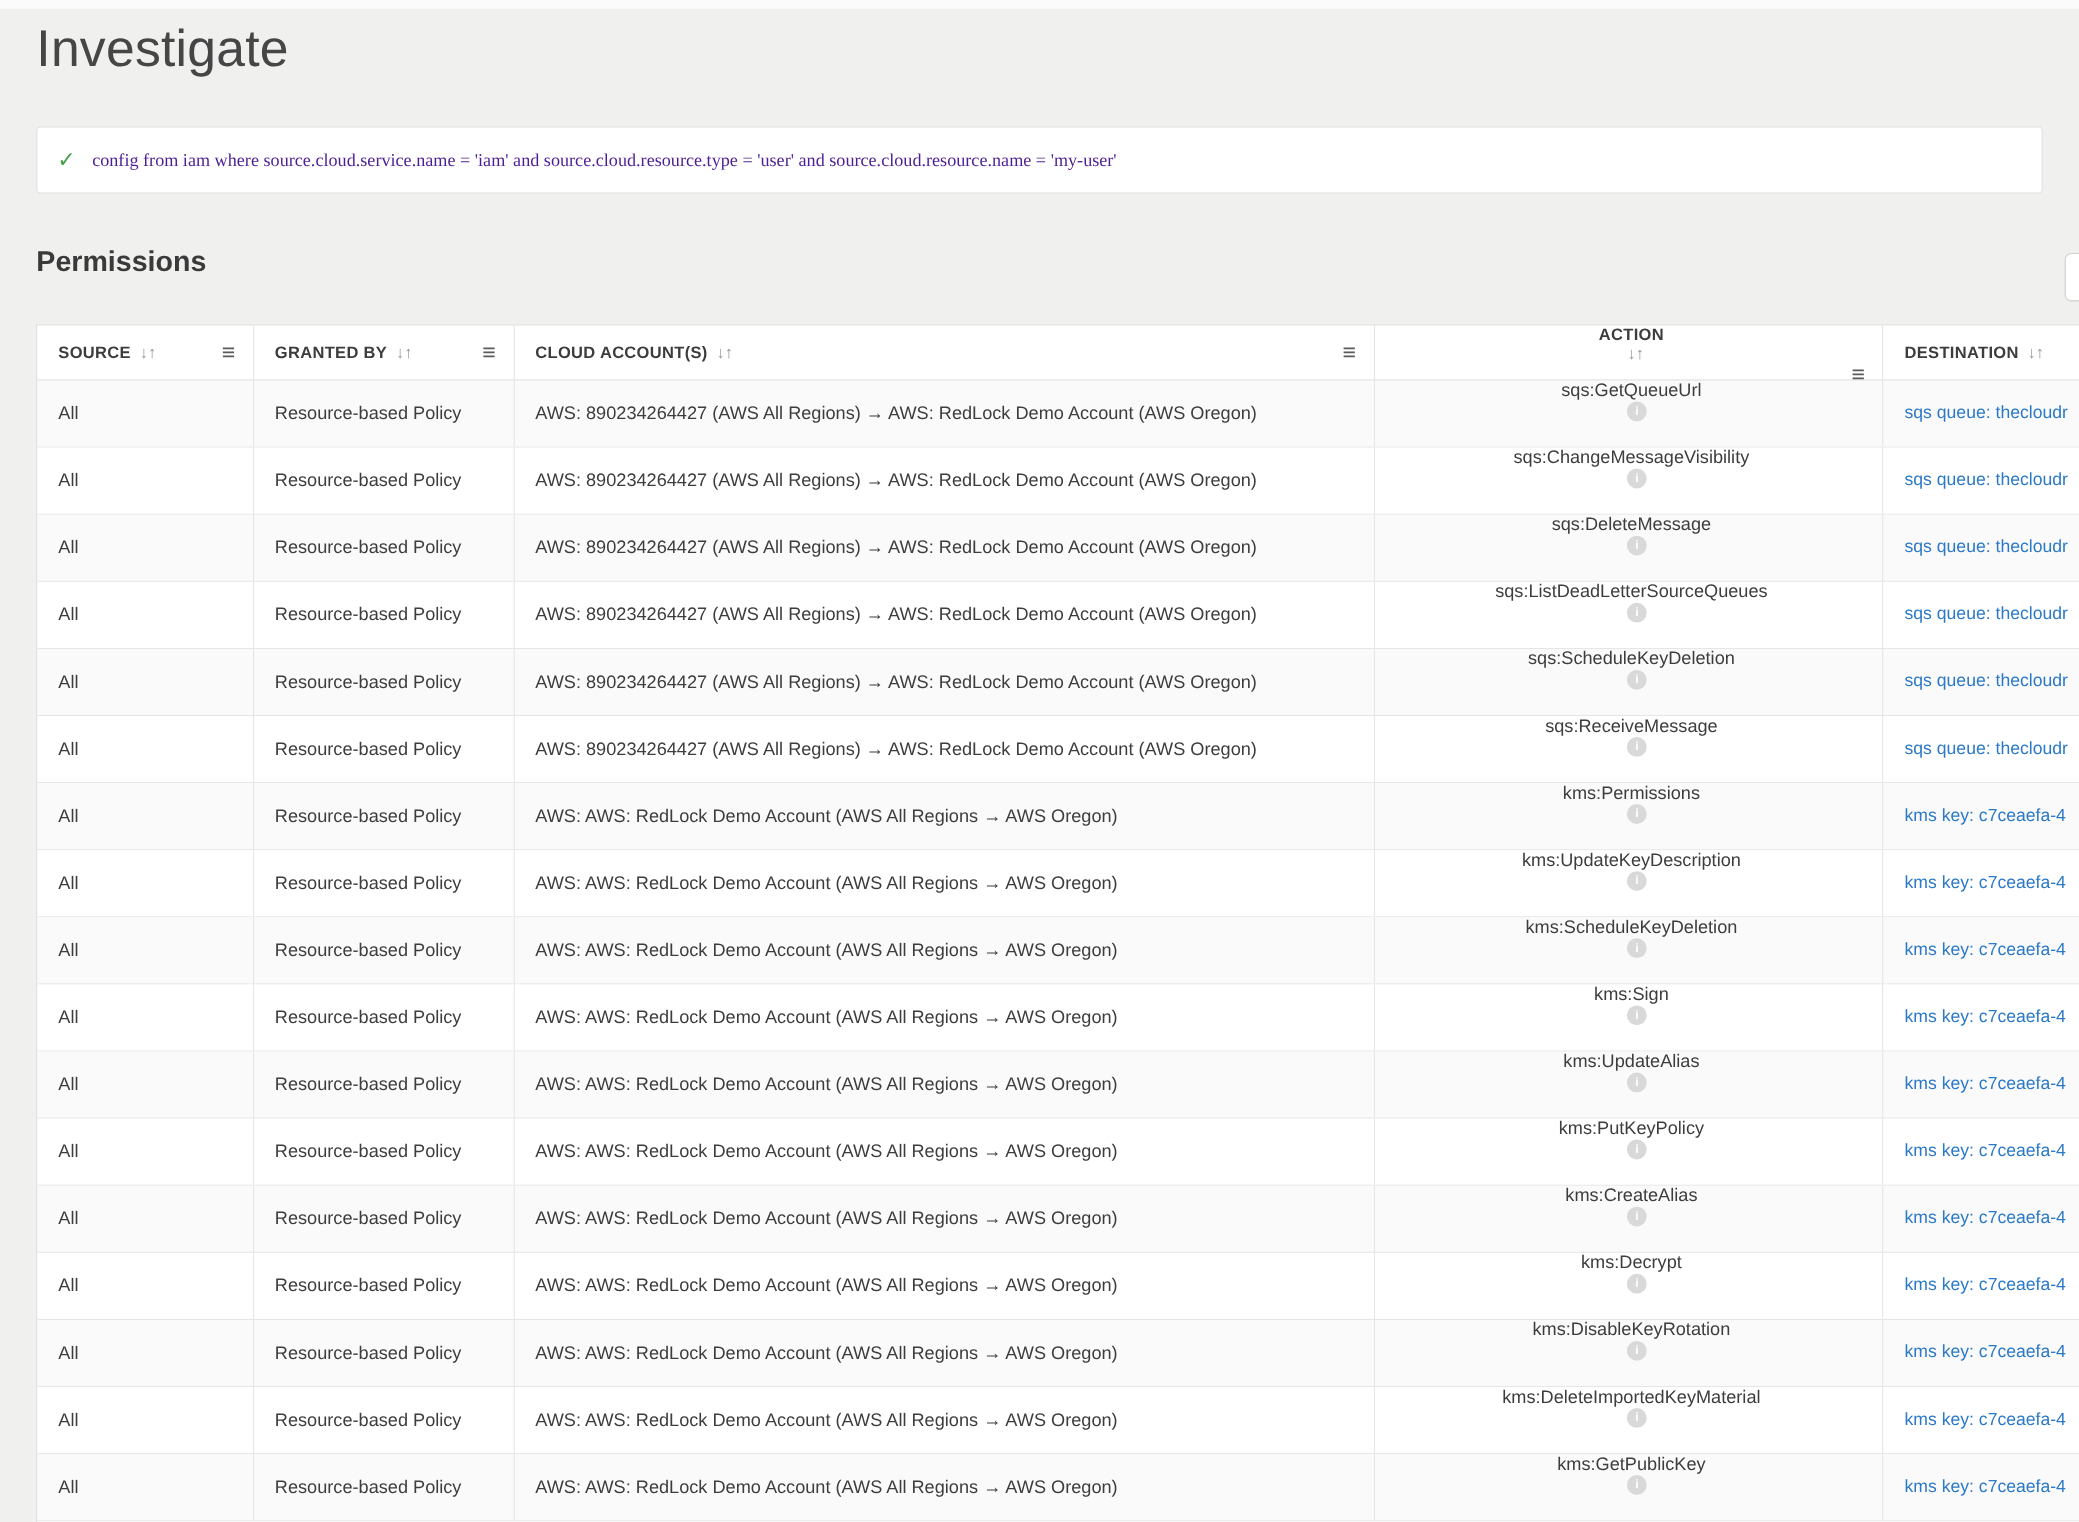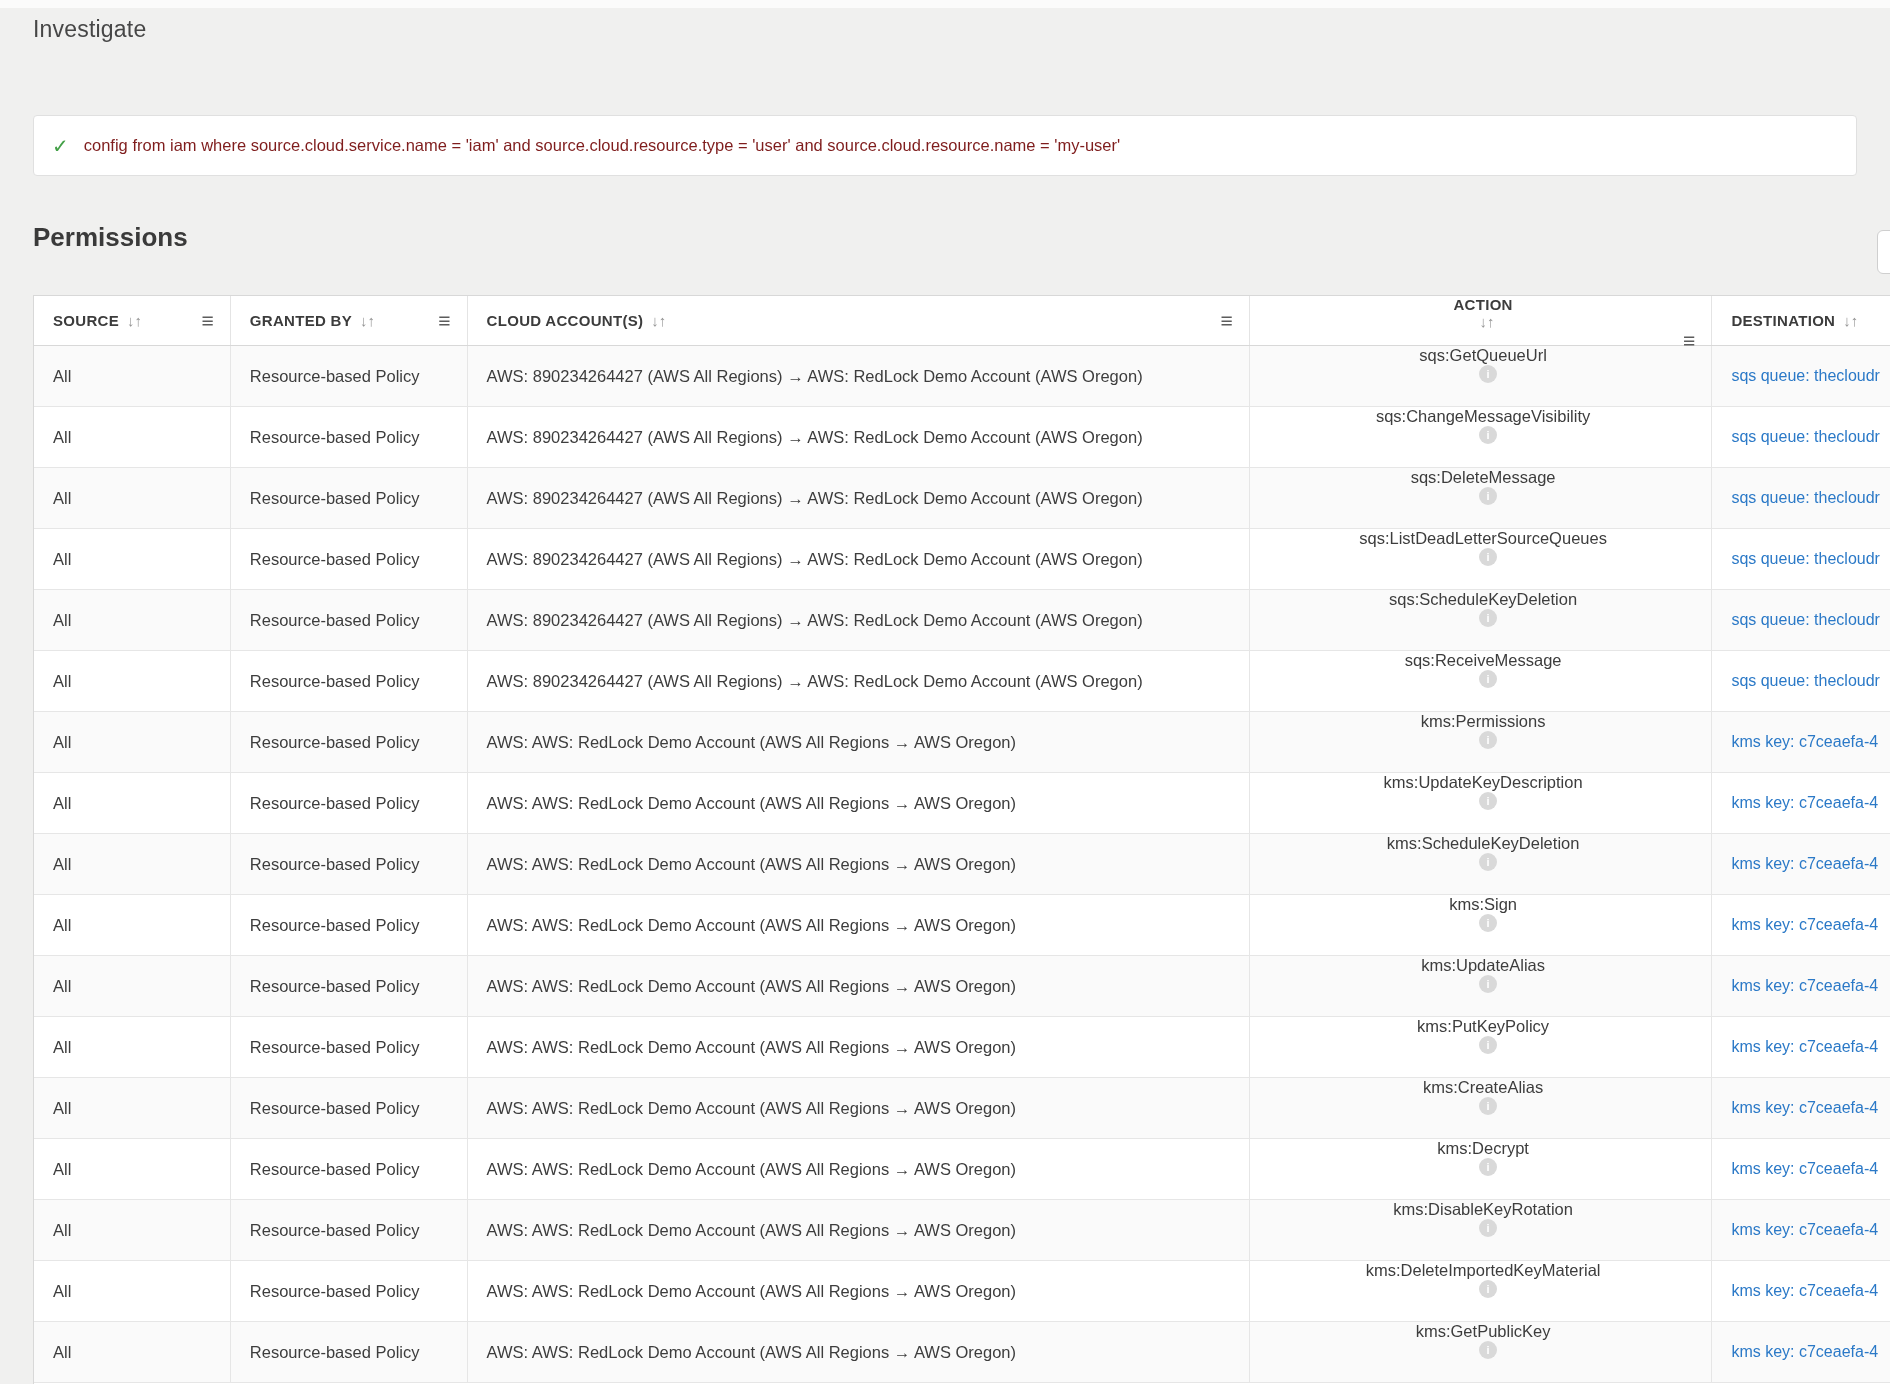--- a/index.html
+++ b/index.html
@@ -7,32 +7,32 @@
   body {
     position:relative;
     background:#f0f0ef;
     font-family:"Liberation Sans", sans-serif;
     color:#3d3d3d;
   }
   .top-strip { position:absolute; top:0; left:0; width:100%; height:8px; background:#fbfbfb; }
 
   .page-title {
     position:absolute; left:33px; top:16px;
-    font-size:23px; font-weight:300; color:#464646; letter-spacing:0.2px;
+    font-size:47px; font-weight:300; color:#464646; letter-spacing:0.2px;
   }
 
   .query-bar {
     position:absolute; left:33px; top:115px; width:1824px; height:61px;
     background:#ffffff; border:1px solid #e0e0e0; border-radius:4px;
     display:flex; align-items:center; padding:0 18px;
   }
   .query-check { font-size:20px; margin-right:15px; font-weight:400; }
   .query-text {
-    font-family:Liberation Sans, sans-serif;
-    font-size:16.5px; color:#7f1d1d; white-space:nowrap; overflow:hidden;
+    font-family:Liberation Serif, serif;
+    font-size:16.5px; color:#4c1d95; white-space:nowrap; overflow:hidden;
   }
 
   .section-heading {
     position:absolute; left:33px; top:222px;
     font-size:26px; font-weight:600; color:#3a3a3a;
   }
 
   .edge-button {
     position:absolute; left:1877px; top:230px; width:60px; height:44px;
     background:#ffffff; border:1px solid #cfcfcf; border-radius:6px;

